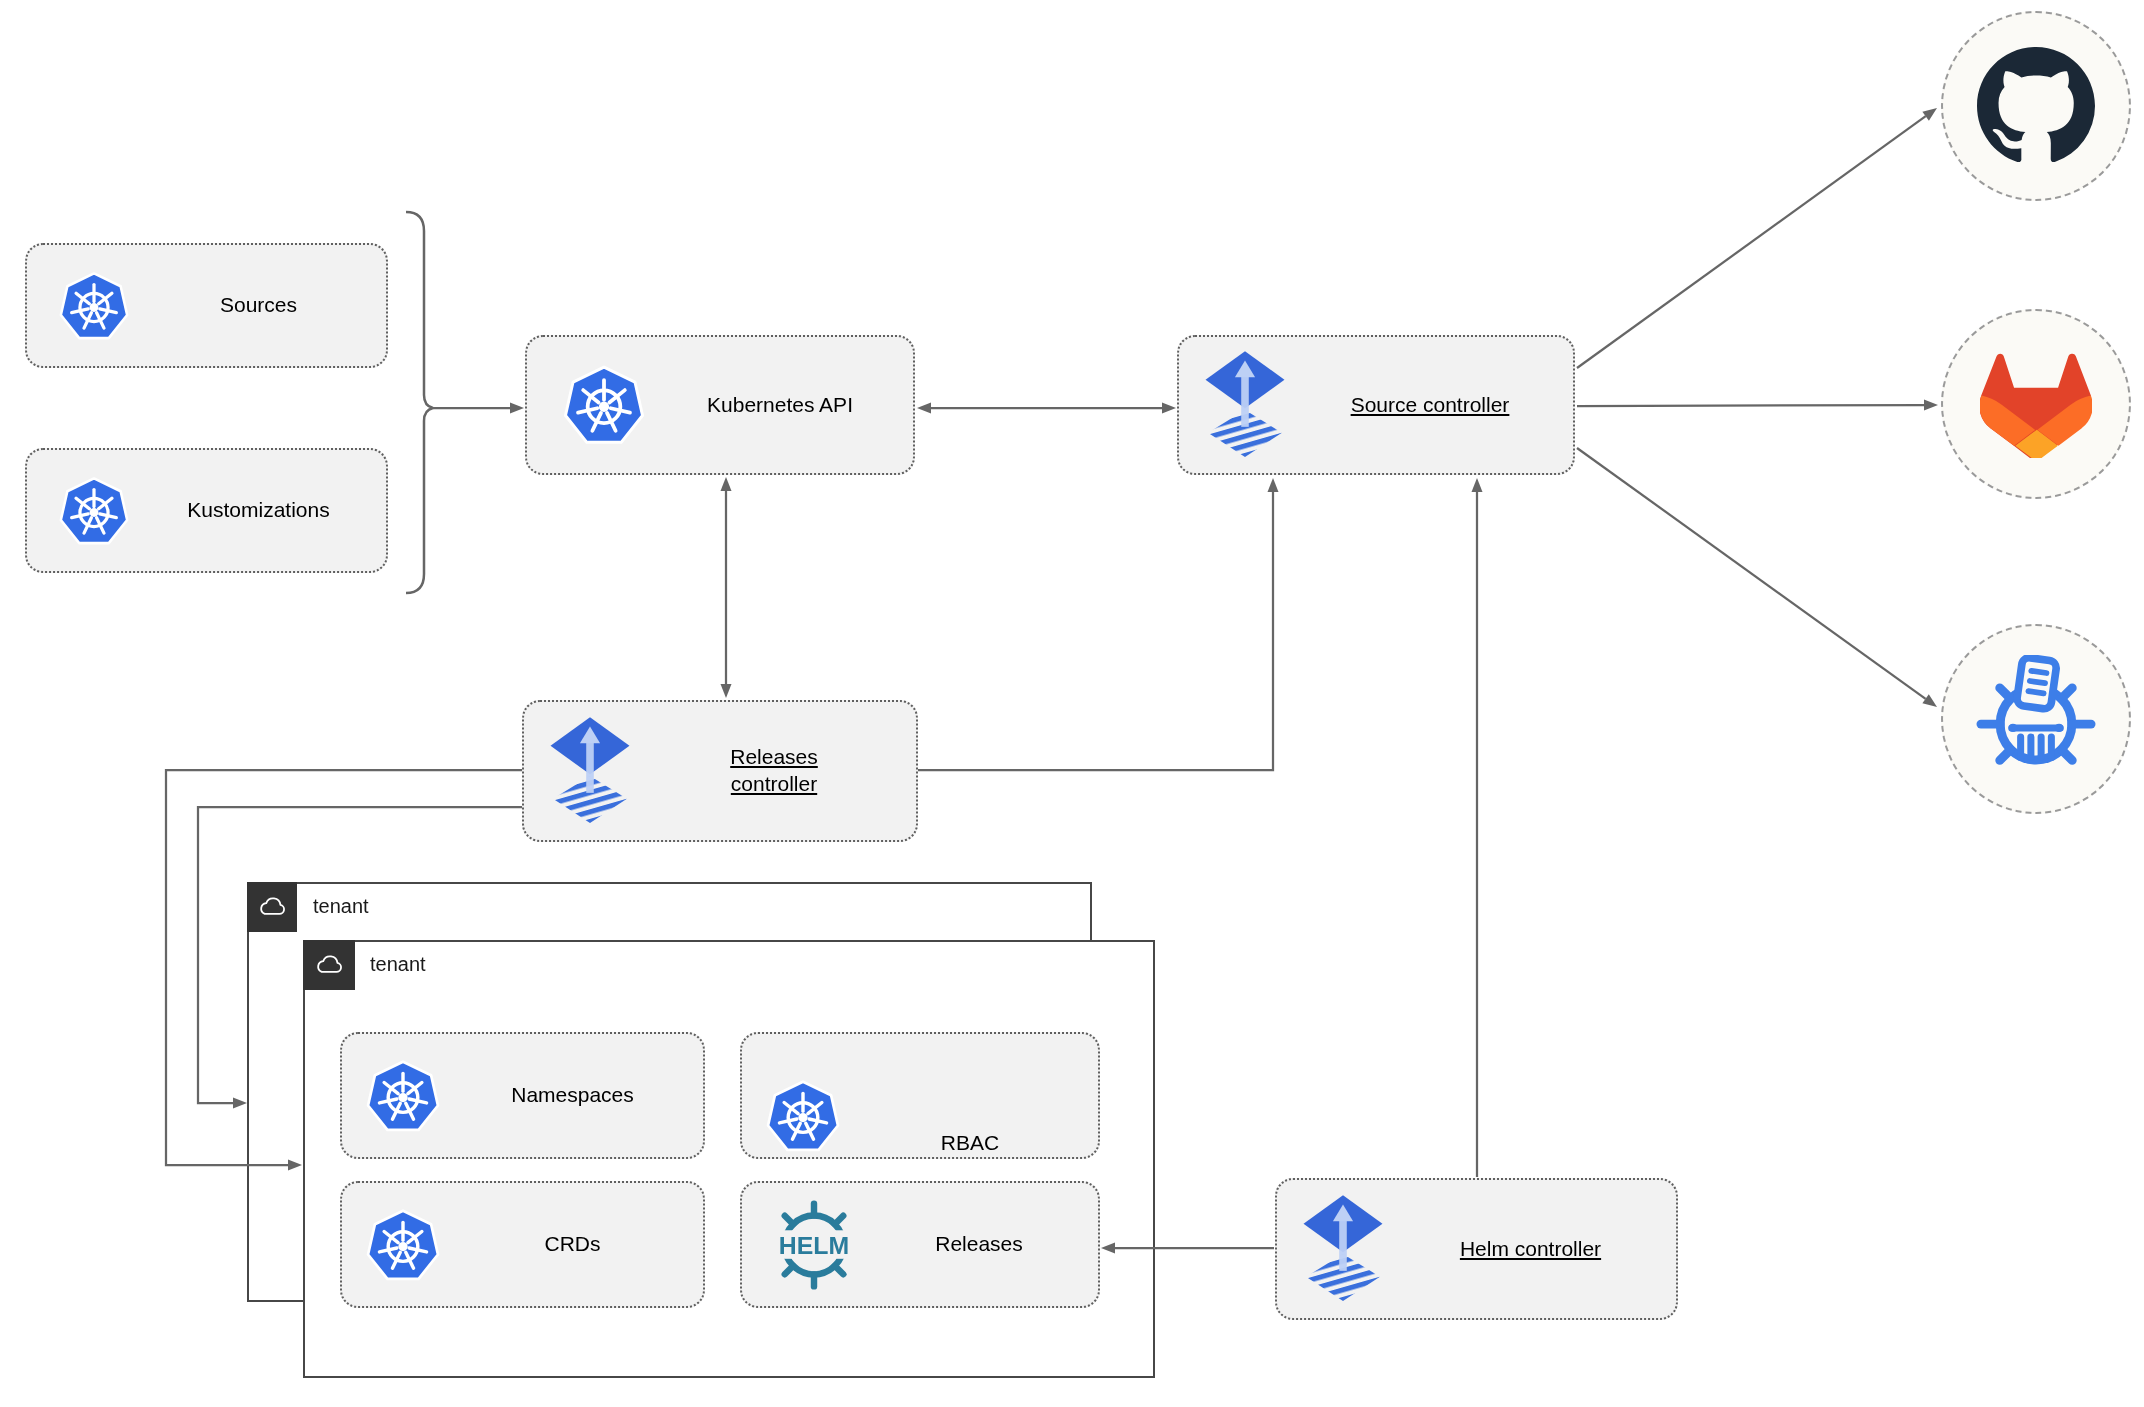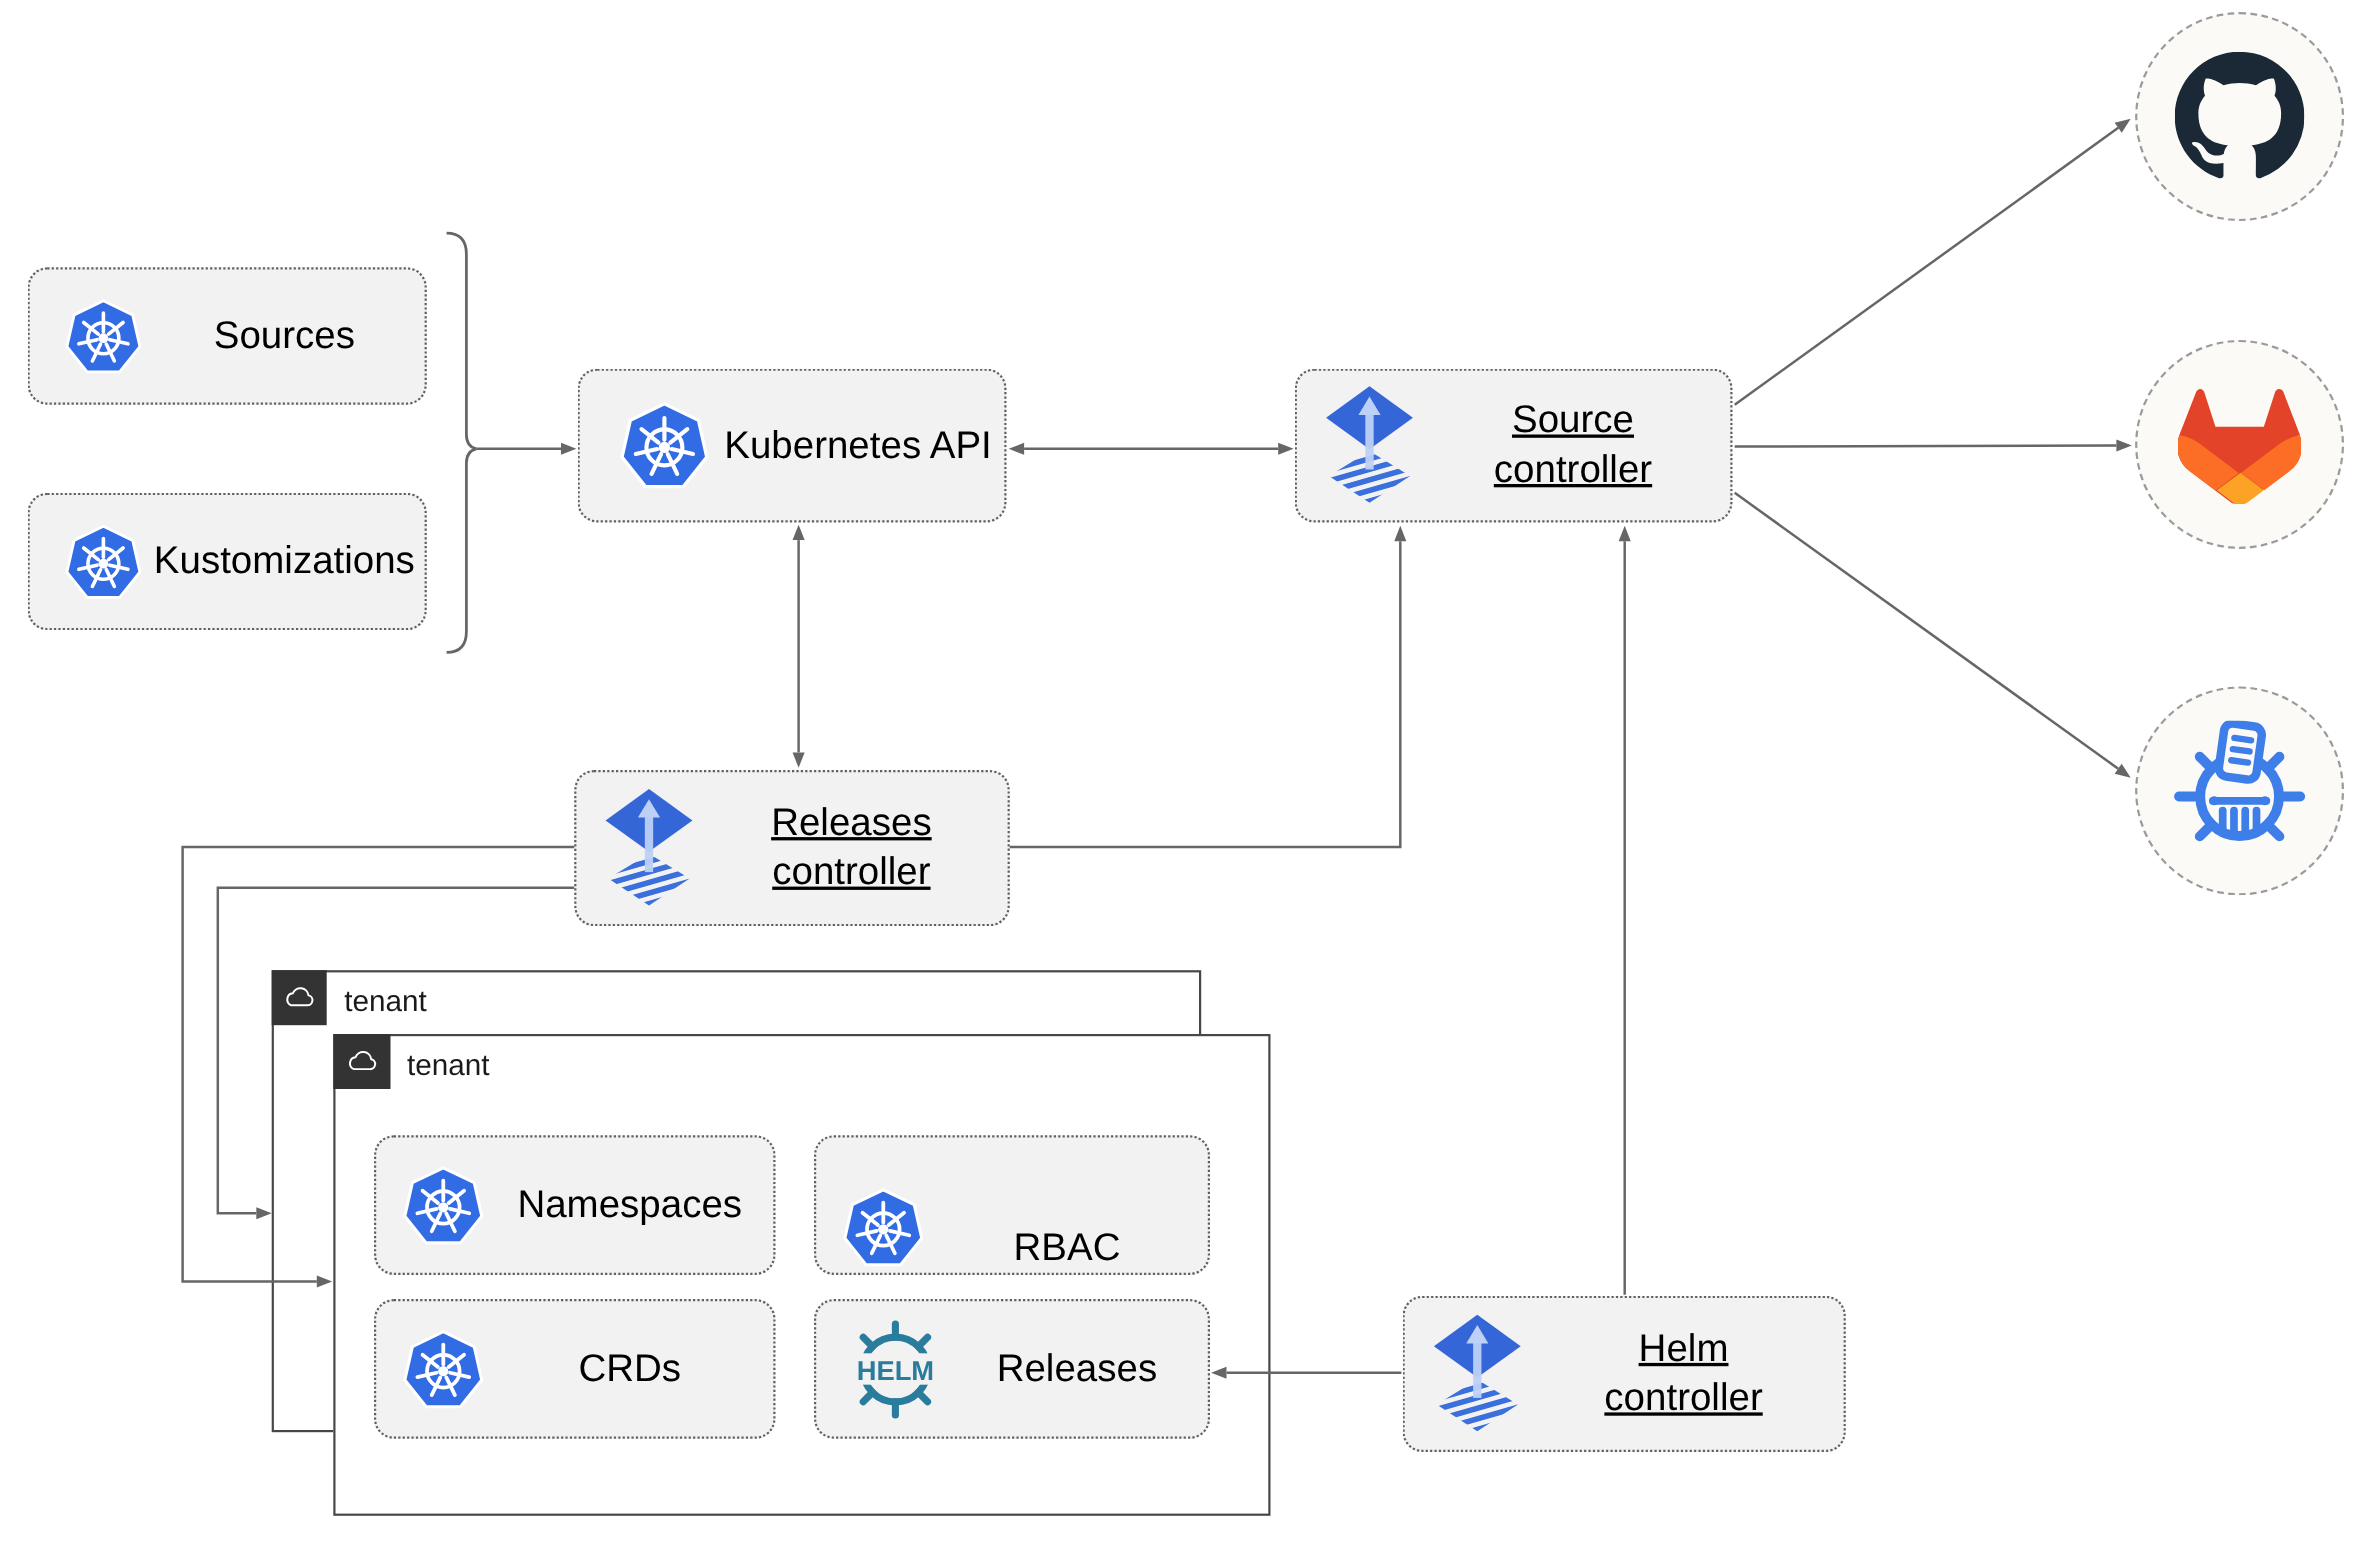--- a/index.html
+++ b/index.html
@@ -3,27 +3,27 @@
 <meta charset="utf-8">
 <style>
   html,body{margin:0;padding:0;background:#ffffff;}
   body{font-family:"Liberation Sans","DejaVu Sans",sans-serif;}
   .canvas{position:relative;width:2144px;height:1407px;background:#fff;overflow:hidden;}
 
   
   .node{position:absolute;background:#F2F2F2;border:2px dotted #5f5f5f;border-radius:18px;
         display:flex;align-items:center;box-sizing:border-box;z-index:3;}
   .node .icon{flex:0 0 auto;display:flex;align-items:center;justify-content:center;}
-  .node .lbl{flex:1 1 auto;text-align:center;font-size:35px;color:#000;line-height:1.28;}
+  .node .lbl{flex:1 1 auto;text-align:center;font-size:21px;color:#000;line-height:1.28;}
   .node .lbl .wrap{max-width:175px;margin:0 auto;display:block;text-decoration:underline;}
 
   
   .tenant{position:absolute;background:#ffffff;border:2px solid #474747;box-sizing:border-box;}
   .tenant-tab{position:absolute;background:#333333;display:flex;align-items:center;justify-content:center;z-index:4;}
-  .tenant-label{position:absolute;font-size:27px;color:#1a1a1a;z-index:4;}
+  .tenant-label{position:absolute;font-size:20px;color:#1a1a1a;z-index:4;}
 
   
   .ext-circle{position:absolute;width:190px;height:190px;border-radius:50%;
               background:#FBFAF6;border:2px dashed #9a9a9a;box-sizing:border-box;
               display:flex;align-items:center;justify-content:center;z-index:3;}
 
   .wires{position:absolute;left:0;top:0;z-index:6;pointer-events:none;}
   .edge{stroke:#666666;stroke-width:2.25;fill:none;}
   .arrow{fill:#666666;stroke:none;}
   .defs-holder{position:absolute;width:0;height:0;overflow:hidden;}

